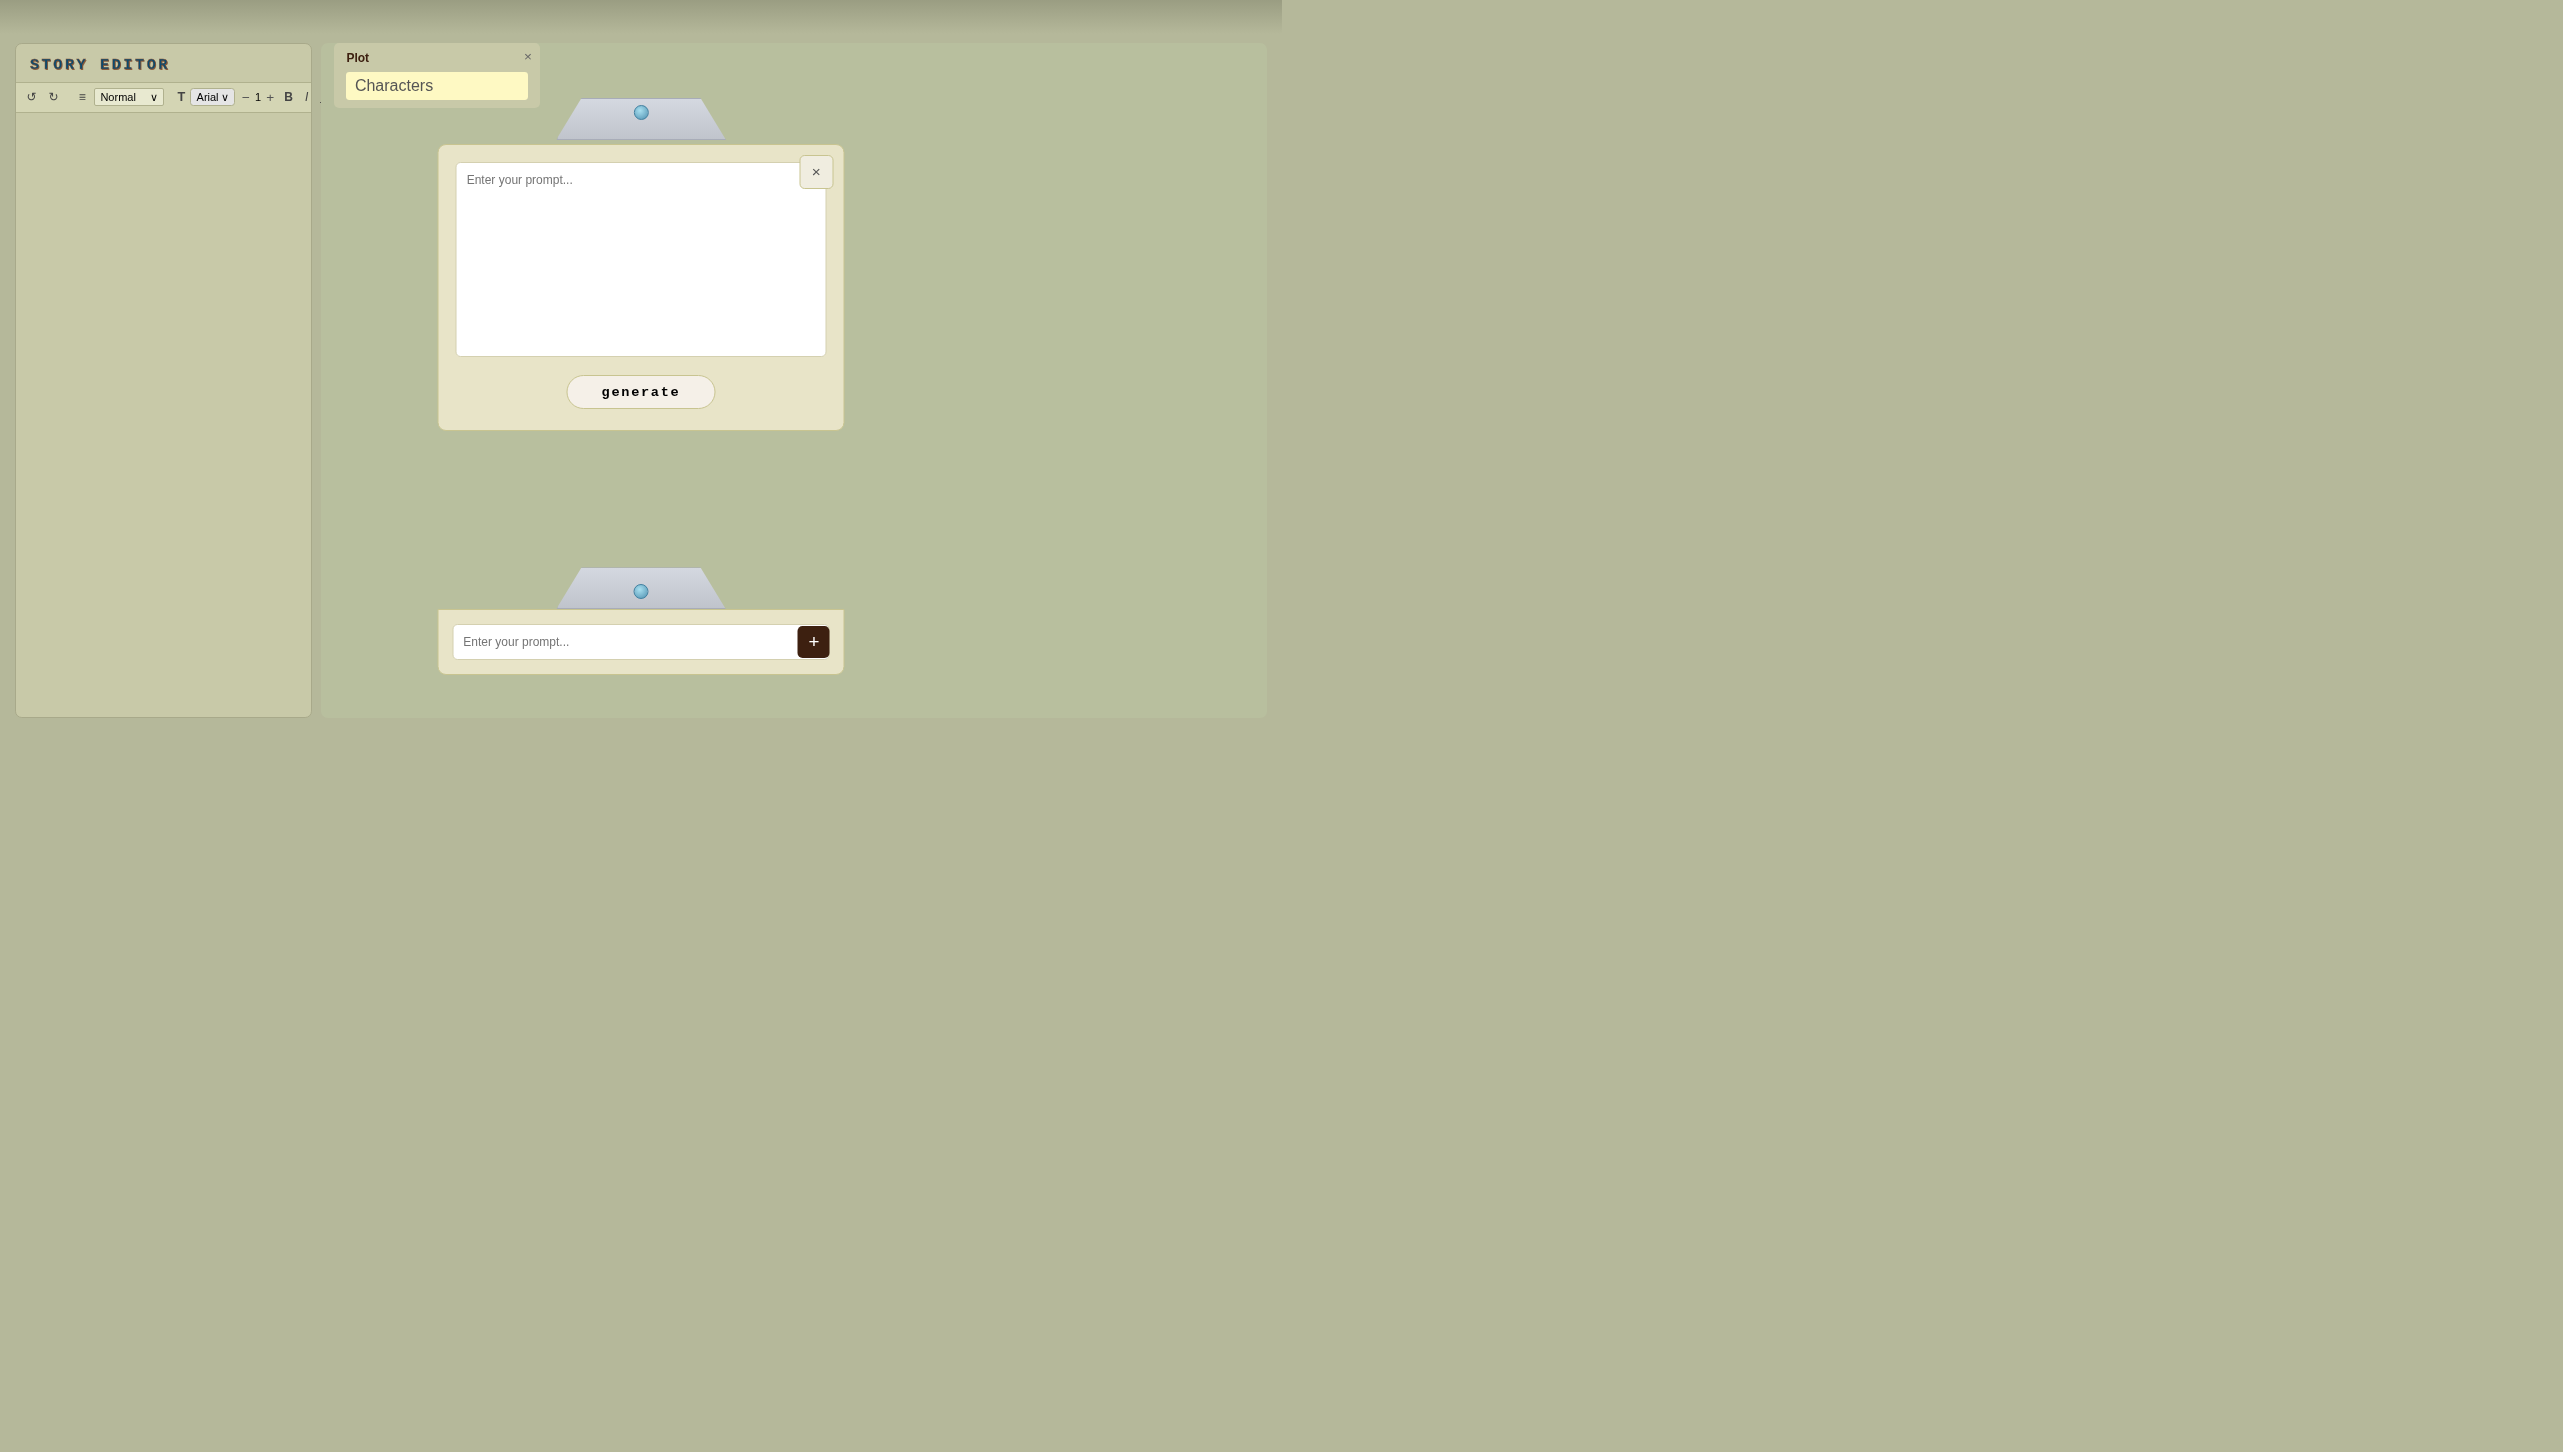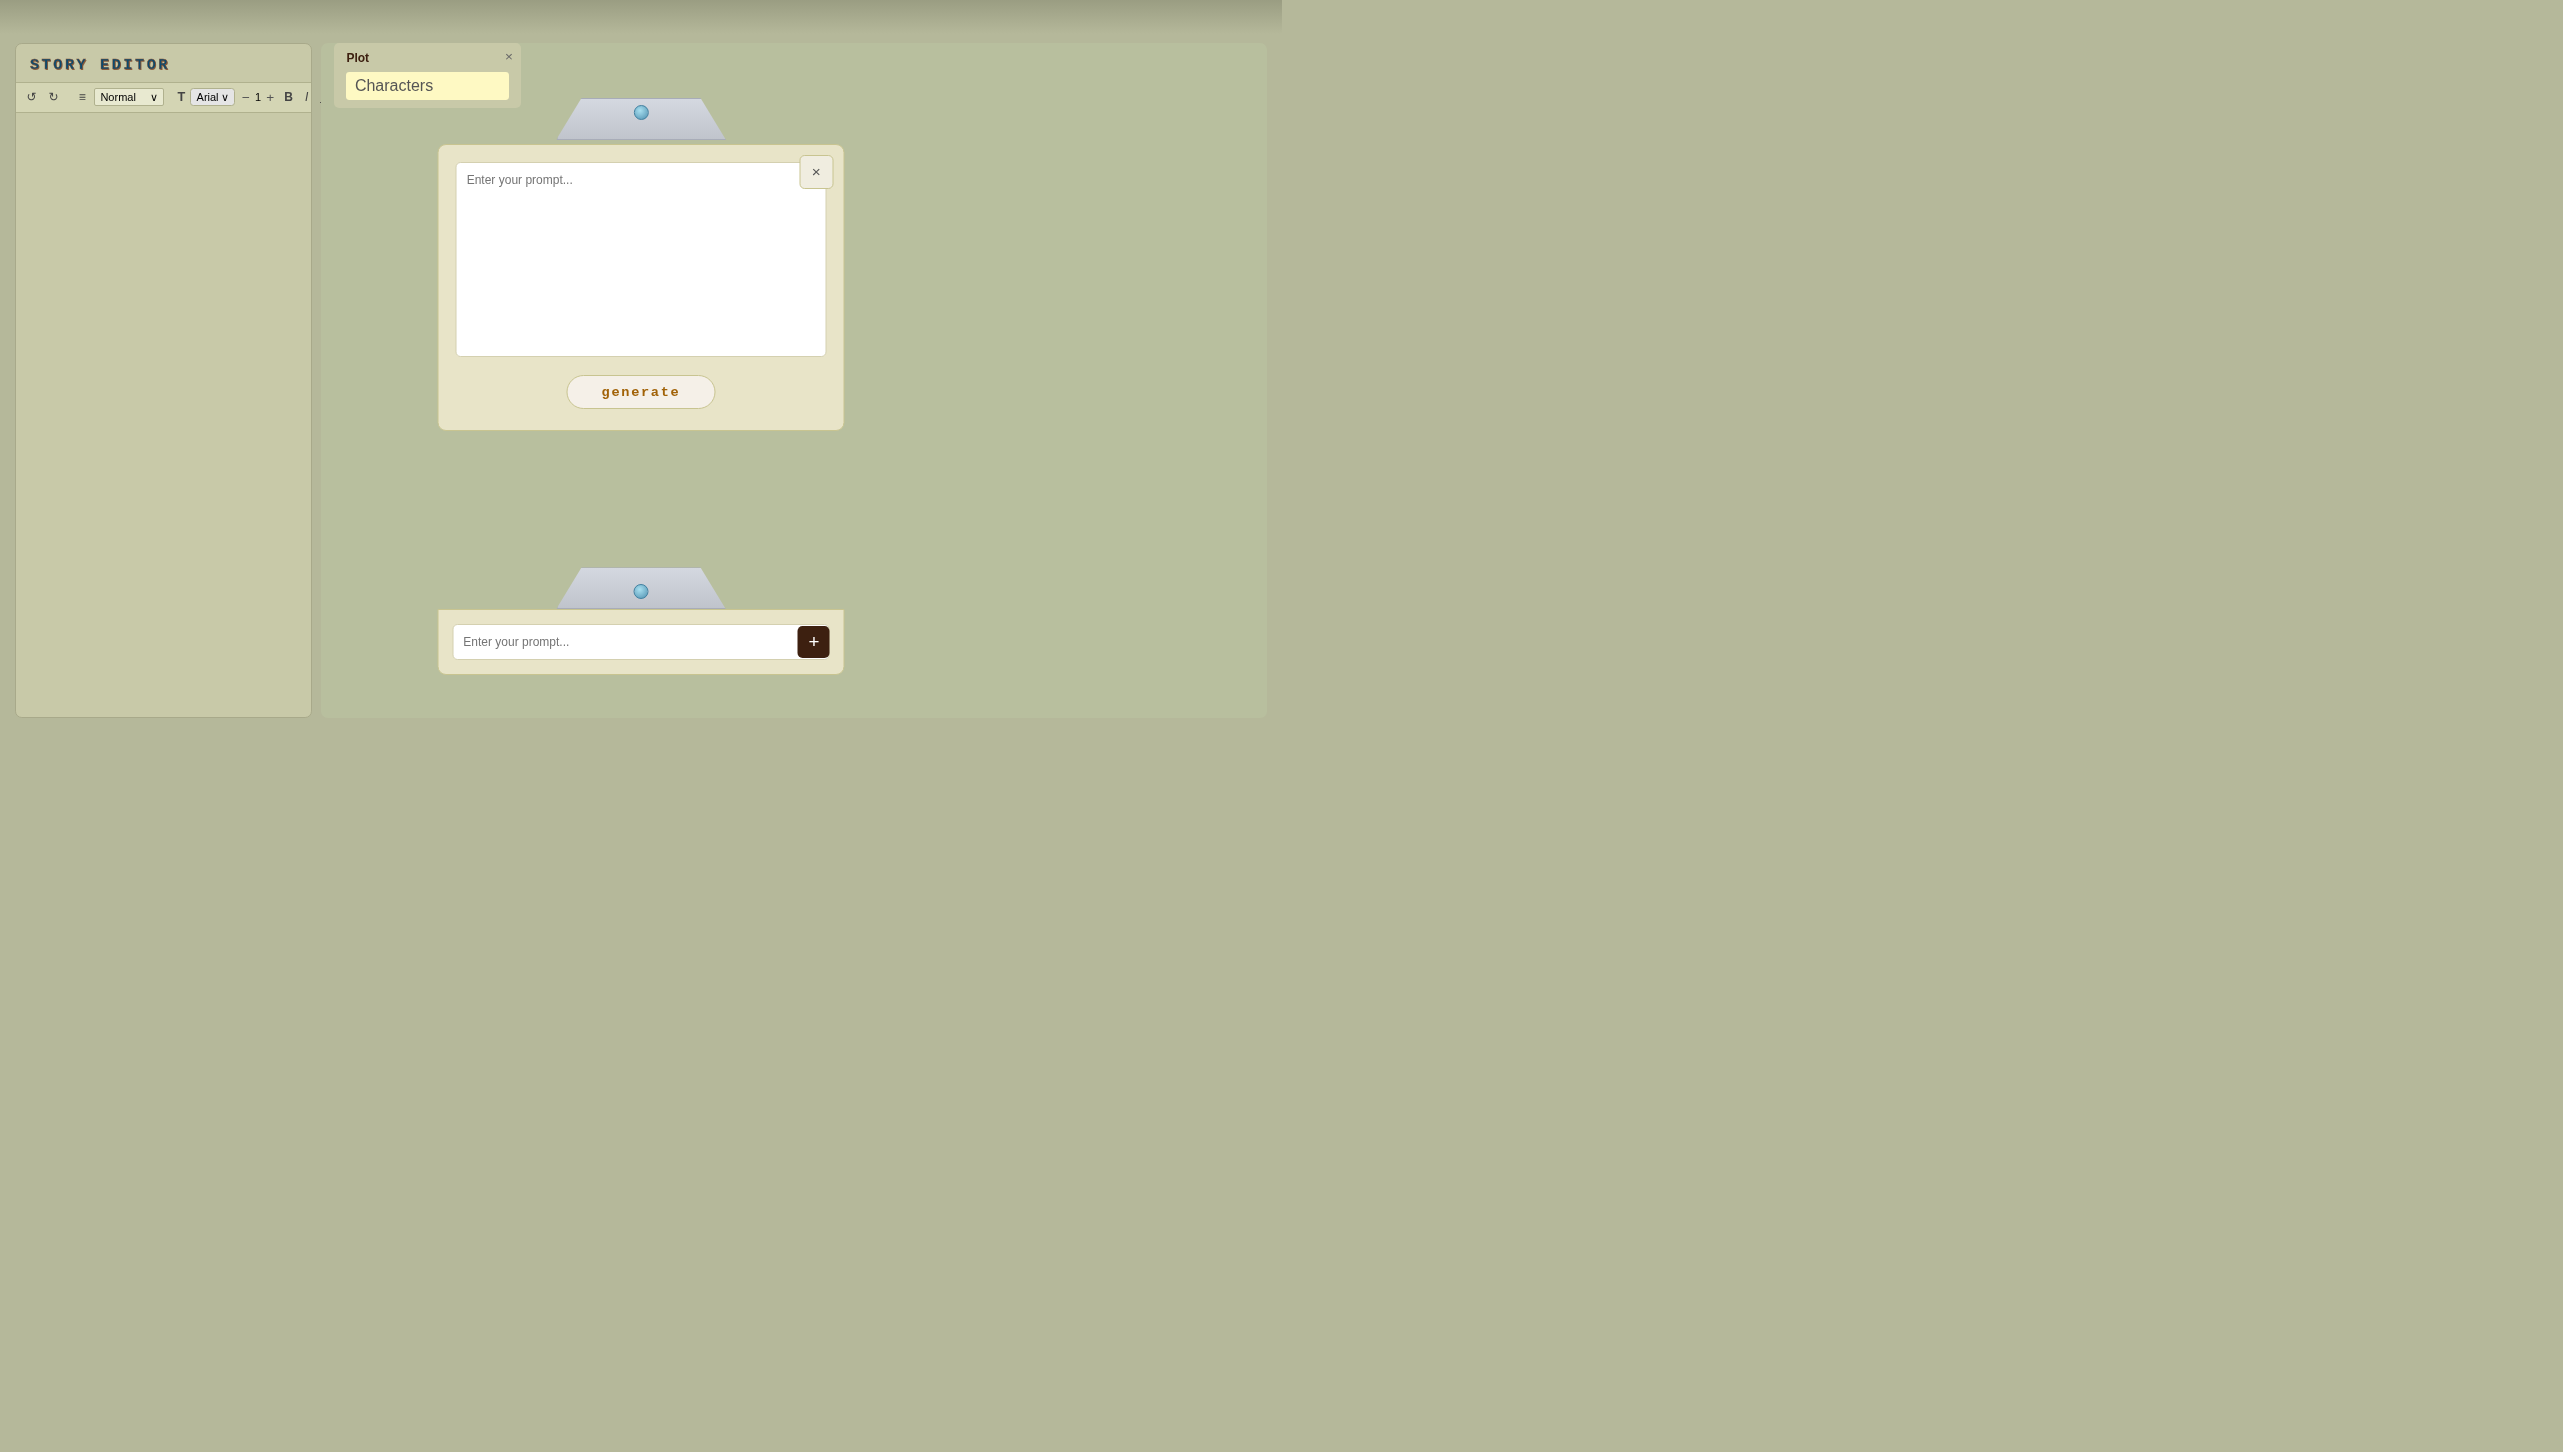--- a/index.html
+++ b/index.html
@@ -160,21 +160,21 @@
       color: #555;
       font-family: 'Courier New', monospace;
     }
 
     .plot-card {
       background: #c8c9a8;
       border-radius: 5.1px;
       margin: 0 13.6px;
       padding: 8.5px 12px;
       position: relative;
-      width: 187px;
+      width: 206px;
     }
 
     .plot-title {
       font-size: 12px;
       color: #3d2010;
       font-weight: 600;
       margin-bottom: 6.8px;
     }
 
     .plot-close {
@@ -318,21 +318,21 @@
       display: block;
       margin: 15.3px auto 0;
       background: #f5f0e8;
       border: 1.7px solid #c8c490;
       border-radius: 20.4px;
       padding: 8.5px 34px;
       font-family: 'Courier New', monospace;
       font-weight: 900;
       font-size: 13.6px;
       letter-spacing: 1.7px;
-      color: #a16207;
+      color: #000000;
       cursor: pointer;
       text-transform: lowercase;
     }
 
     
     .second-prompt-container {
       position: absolute;
       bottom: 51px;
       left: 50%;
       transform: translateX(-50%);

